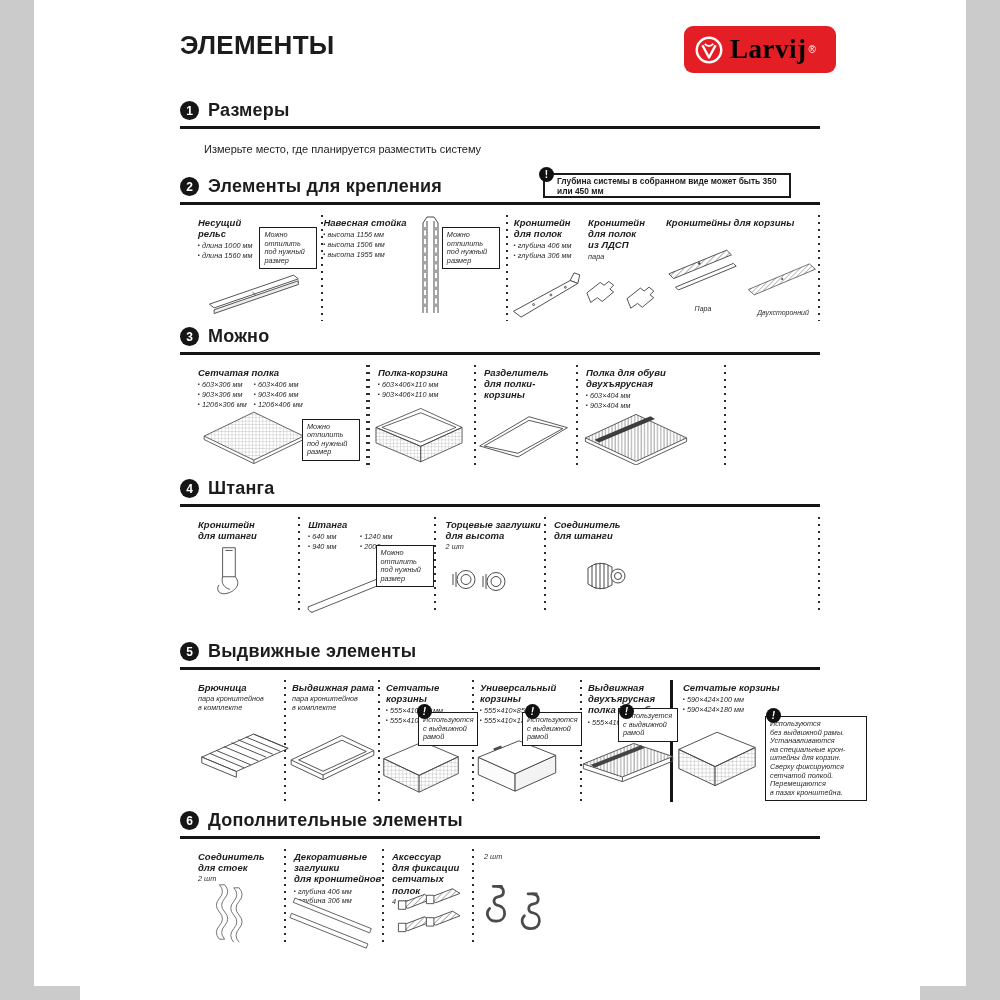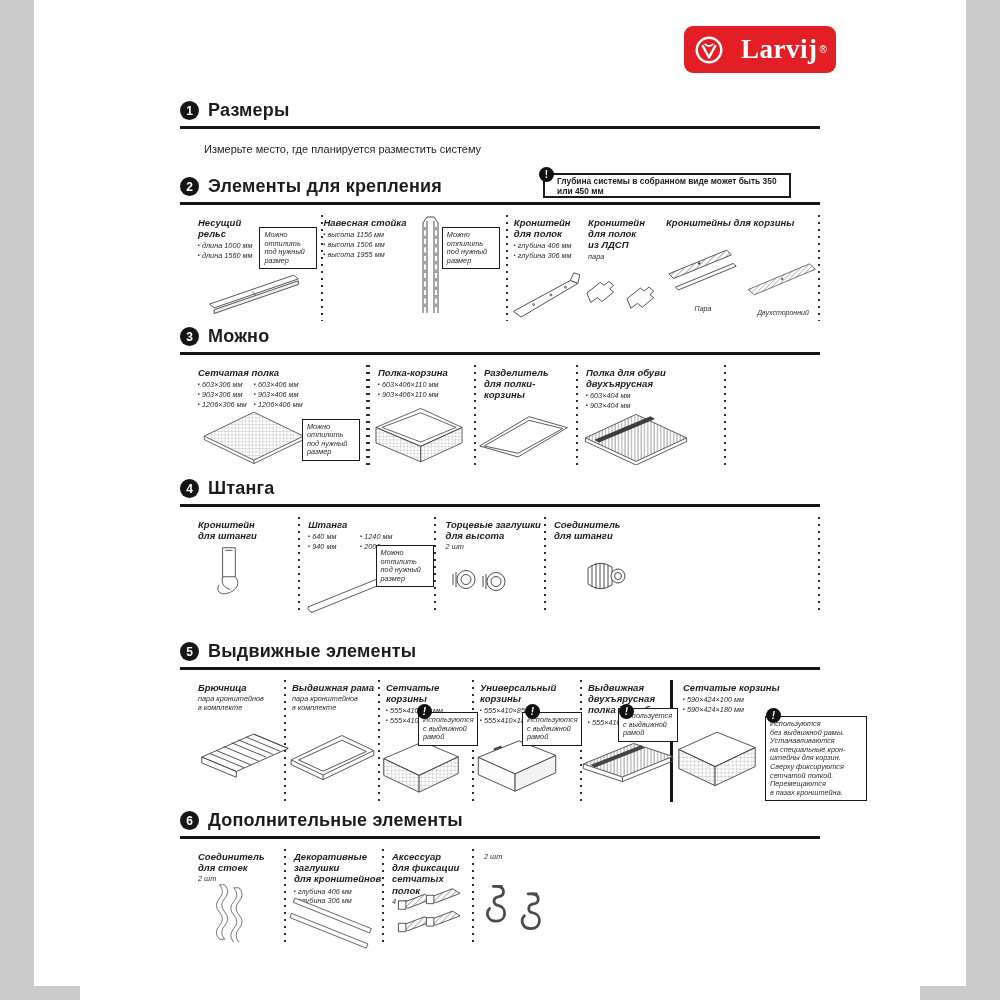--- a/index.html
+++ b/index.html
@@ -7,21 +7,21 @@
          font-family:"Liberation Sans",sans-serif;color:#1c1c1c;}
   .edge{position:absolute;background:#cbcbcb;}
   .edge.l{left:0;top:0;width:34px;height:1000px;}
   .edge.r{right:0;top:0;width:34px;height:1000px;}
   .edge.bl{left:34px;top:986px;width:46px;height:14px;}
   .edge.br{right:34px;top:986px;width:46px;height:14px;}
 
   .doc-title{position:absolute;left:180px;top:30px;font-size:26px;font-weight:800;letter-spacing:.3px;}
   .logo{position:absolute;left:684px;top:26px;width:152px;height:47px;border-radius:9px;
         display:flex;align-items:center;padding-left:9px;box-sizing:border-box;}
-  .logo-text{color:#ffffff;font-family:"Liberation Serif",serif;font-weight:bold;font-size:27px;margin-left:16px;letter-spacing:.5px;}
+  .logo-text{color:#000000;font-family:"Liberation Serif",serif;font-weight:bold;font-size:27px;margin-left:5px;letter-spacing:.5px;}
   .logo-reg{color:#fff;font-size:10px;vertical-align:14px;margin-left:2px;font-family:"Liberation Sans",sans-serif;}
 
   .sec{position:absolute;left:180px;width:640px;}
   .sec-head{display:flex;align-items:center;gap:9px;}
   .num{width:19px;height:19px;border-radius:50%;background:#151515;color:#fff;font-size:12px;font-weight:bold;
        display:flex;align-items:center;justify-content:center;flex:0 0 19px;}
   .sec-title{font-size:18px;font-weight:800;letter-spacing:.2px;white-space:nowrap;}
   .rule{height:3px;background:#151515;margin-top:5px;}
 
   .row{display:flex;align-items:stretch;padding-left:18px;position:relative;margin-top:10px;}
@@ -69,20 +69,21 @@
         <rect width="4" height="4" fill="#fff"></rect>
           <path d="M0 0H4M0 0V4" stroke="#8a8a8a" stroke-width="0.55"></path>
       </pattern>
       <pattern id="vhatch" width="3.6" height="3.6" patternUnits="userSpaceOnUse">
         <rect width="3.6" height="3.6" fill="#fff"></rect>
           <line x1="1" y1="0" x2="1" y2="3.6" stroke="#7d7d7d" stroke-width="0.8"></line>
       </pattern>
     </defs>
   </svg>
 
+  <div class="doc-title">ЭЛЕМЕНТЫ</div>
 
   <div class="logo" style="background:#e31e24">
     <svg width="32" height="32" viewBox="0 0 34 34">
       <circle cx="17" cy="17" r="13" fill="none" stroke="#fff" stroke-width="2.6"></circle>
       <path d="M10,12 L17,25 L24,12" fill="none" stroke="#fff" stroke-width="2.6" stroke-linejoin="round"></path>
       <path d="M12.5,10.5 q4.5,4.5 9,0" fill="none" stroke="#fff" stroke-width="2"></path>
     </svg>
     <span class="logo-text">Larvij</span>
     <span class="logo-reg">®</span>
   </div>

